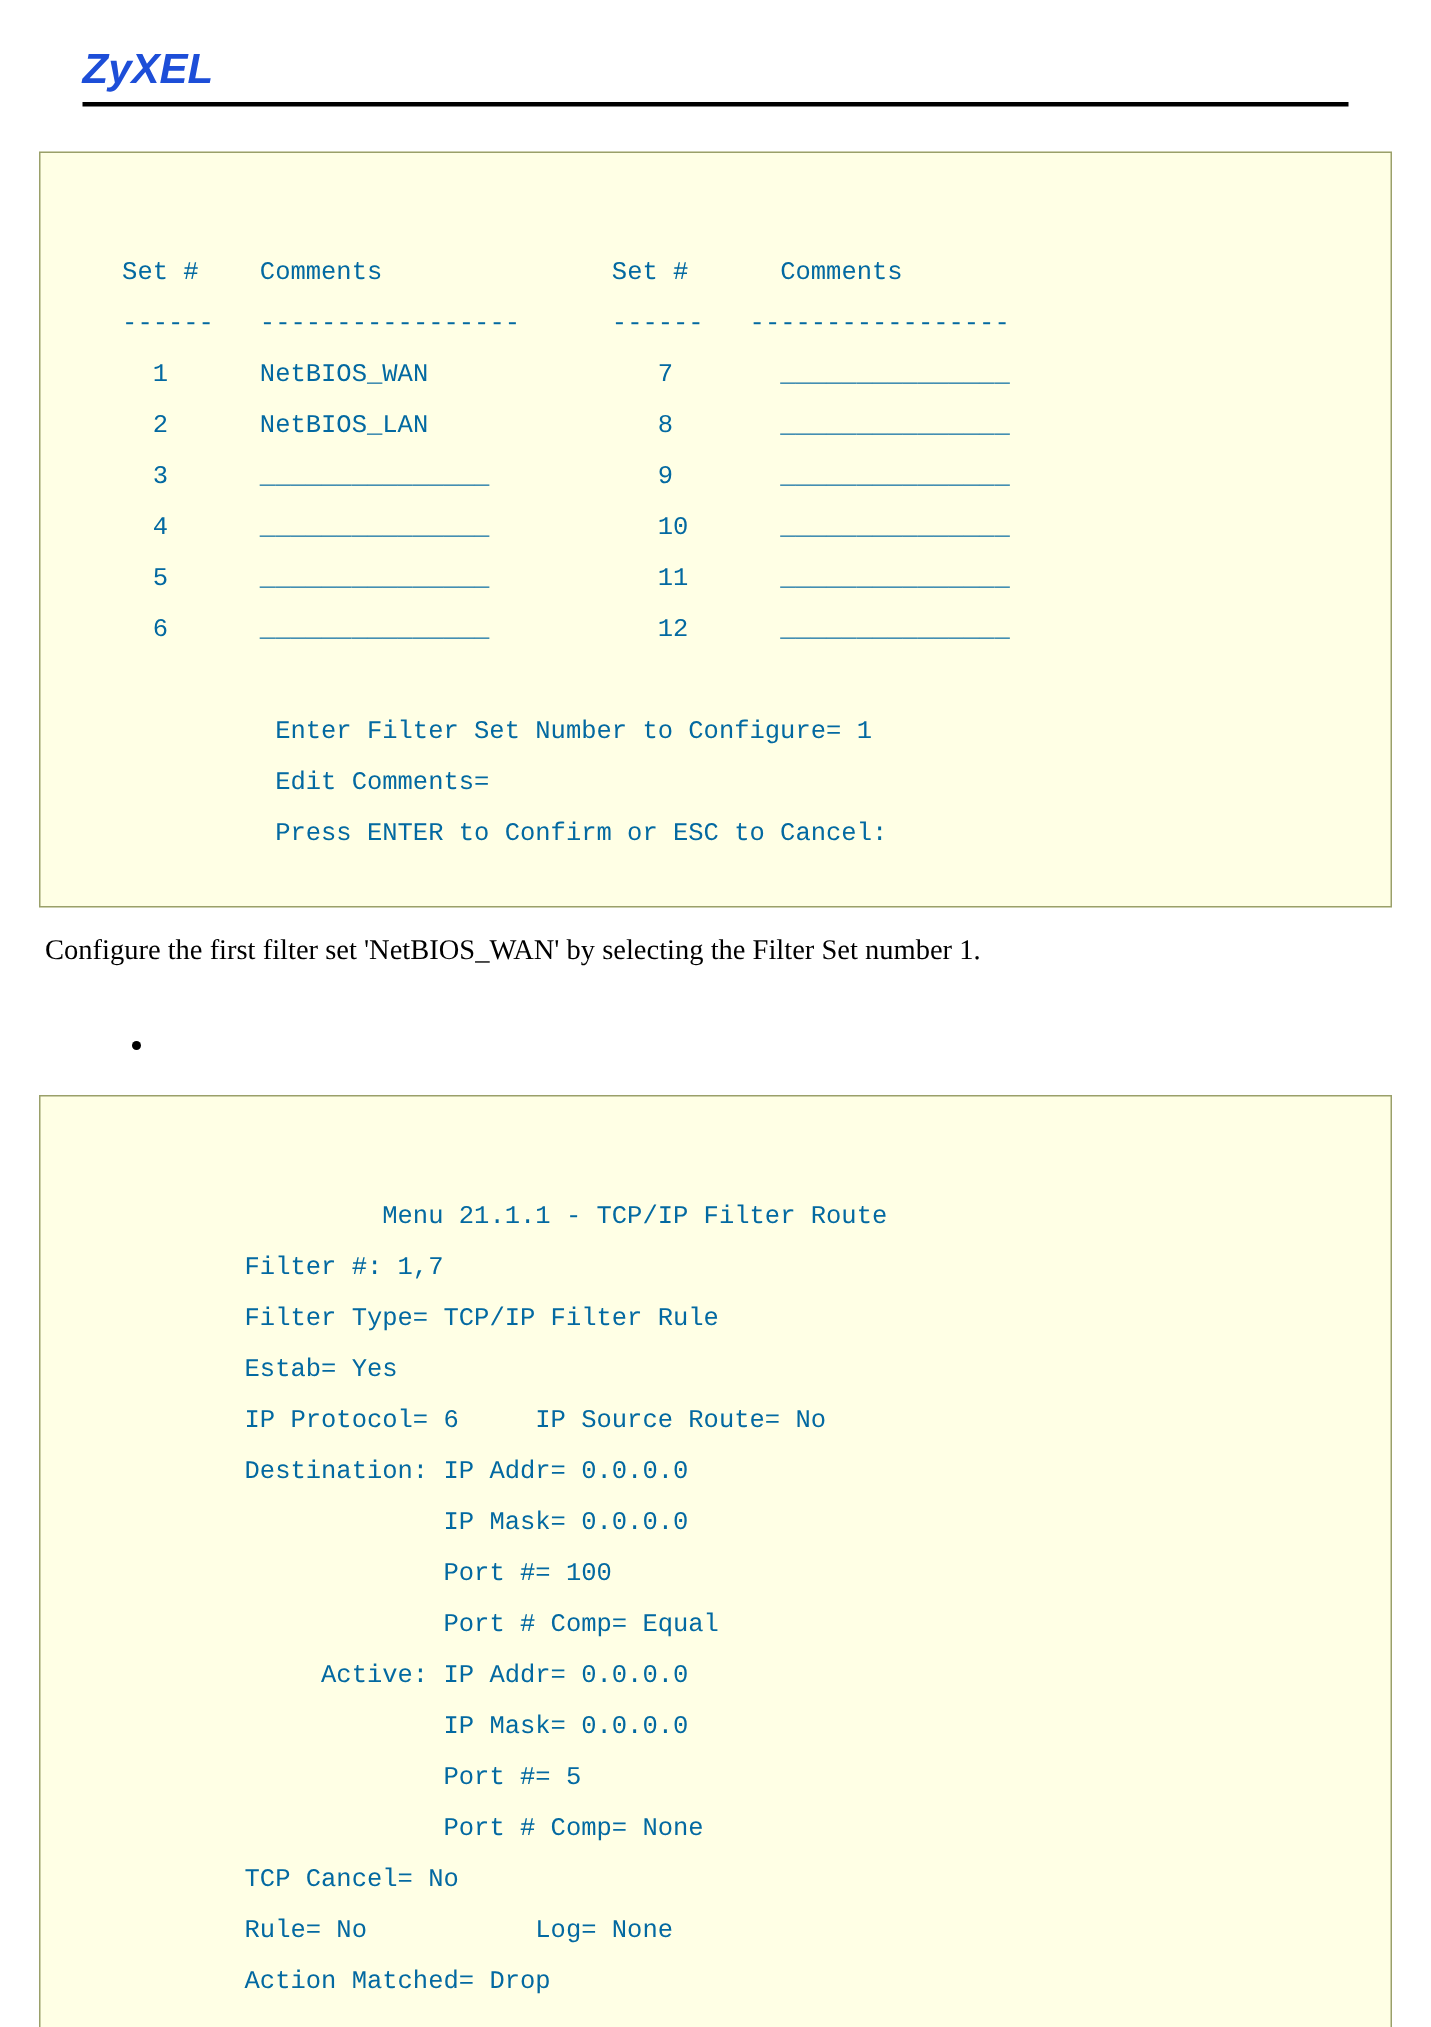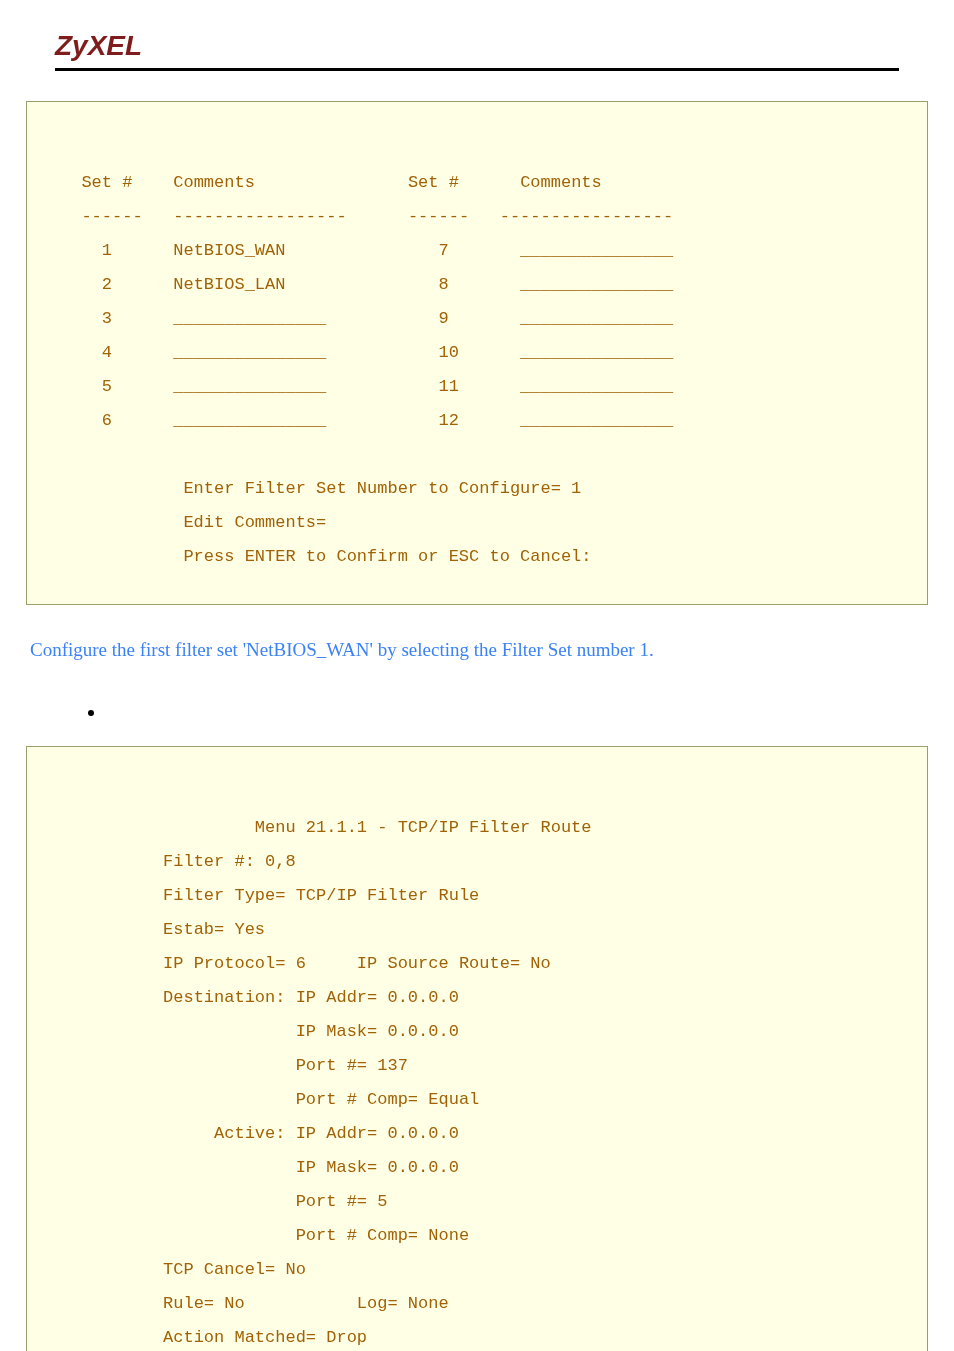--- a/index.html
+++ b/index.html
@@ -15,41 +15,41 @@
     .logo-line {
       border-bottom: 3px solid #000;
       padding: 30px 0 6px 0;
     }
     .logo {
       font-family: Arial, Helvetica, sans-serif;
       font-weight: 900;
       font-style: italic;
       font-size: 28px;
       letter-spacing: 0px;
-      color: #7f1d1d;
+      color: #1d4ed8;
     }
     .content-wrap {
       padding: 30px 26px 0 26px;
     }
     .term-box {
       background: #ffffe5;
       border: 1px solid #9aa06a;
       padding: 30px 14px 30px 34px;
-      margin-bottom: 30px;
+      margin-bottom: 14px;
       font-family: "Courier New", Courier, monospace;
       font-size: 17px;
-      color: #a16207;
+      color: #0369a1;
       line-height: 2.0;
       white-space: pre;
       overflow: hidden;
     }
     .body-text {
       font-family: "Times New Roman", Times, serif;
       font-size: 19px;
-      color: #3b82f6;
+      color: #000000;
       padding: 0 4px 0 4px;
       margin-bottom: 40px;
       line-height: 1.6;
     }
     .bullet-row {
       padding: 0 0 26px 62px;
       font-size: 12px;
       color: #000;
     }
     .bullet {
@@ -86,27 +86,27 @@
 <span>            <span>Press ENTER to Confirm or ESC to Cancel:</span></span></div>
 
   <div class="body-text">Configure the first filter set 'NetBIOS_WAN' by selecting the Filter Set number 1.</div>
 
   <div class="bullet-row">
     <span class="bullet"></span>
   </div>
 
   <div class="term-box" style="padding-left:34px; padding-bottom:8px;">
 <span>          <span>         Menu 21.1.1 - TCP/IP Filter Route</span></span>
-<span>          <span>Filter #: 0,8</span></span>
+<span>          <span>Filter #: 1,7</span></span>
 <span>          <span>Filter Type= TCP/IP Filter Rule</span></span>
 <span>          <span>Estab= Yes</span></span>
 <span>          <span>IP Protocol= 6     IP Source Route= No</span></span>
 <span>          <span>Destination: IP Addr= 0.0.0.0</span></span>
 <span>          <span>             IP Mask= 0.0.0.0</span></span>
-<span>          <span>             Port #= 137</span></span>
+<span>          <span>             Port #= 100</span></span>
 <span>          <span>             Port # Comp= Equal</span></span>
 <span>          <span>     Active: IP Addr= 0.0.0.0</span></span>
 <span>          <span>             IP Mask= 0.0.0.0</span></span>
 <span>          <span>             Port #= 5</span></span>
 <span>          <span>             Port # Comp= None</span></span>
 <span>          <span>TCP Cancel= No</span></span>
 <span>          <span>Rule= No           Log= None</span></span>
 <span>          <span>Action Matched= Drop</span></span>
 
 </div>

